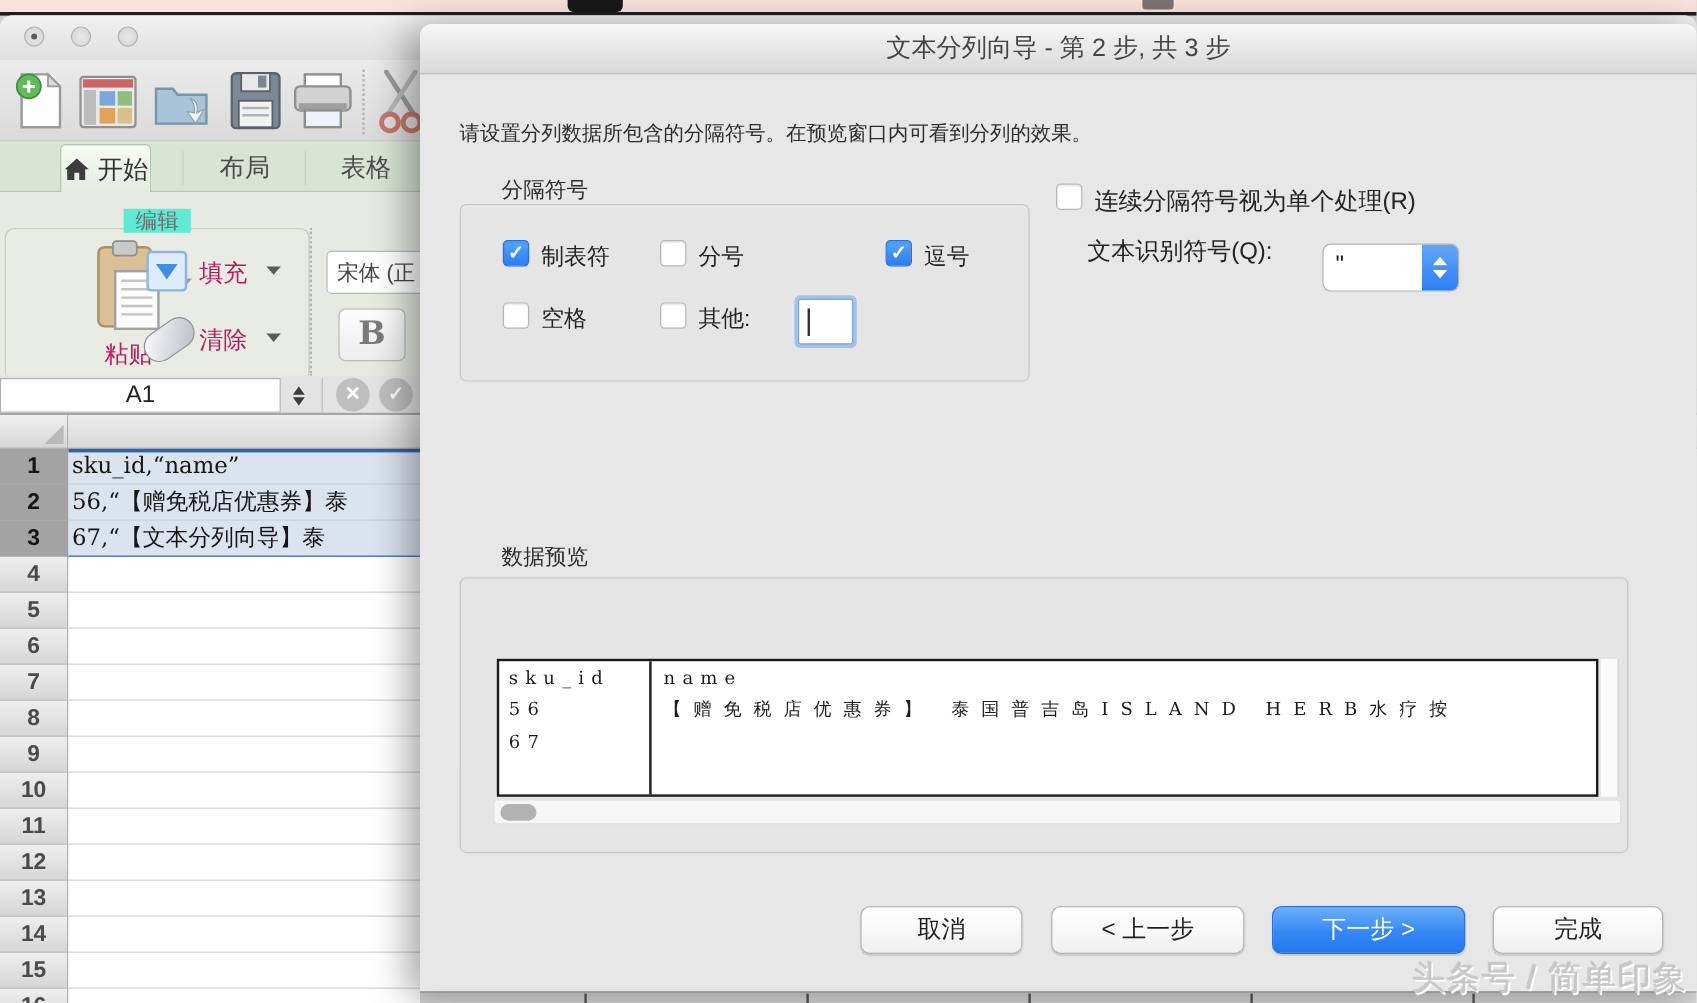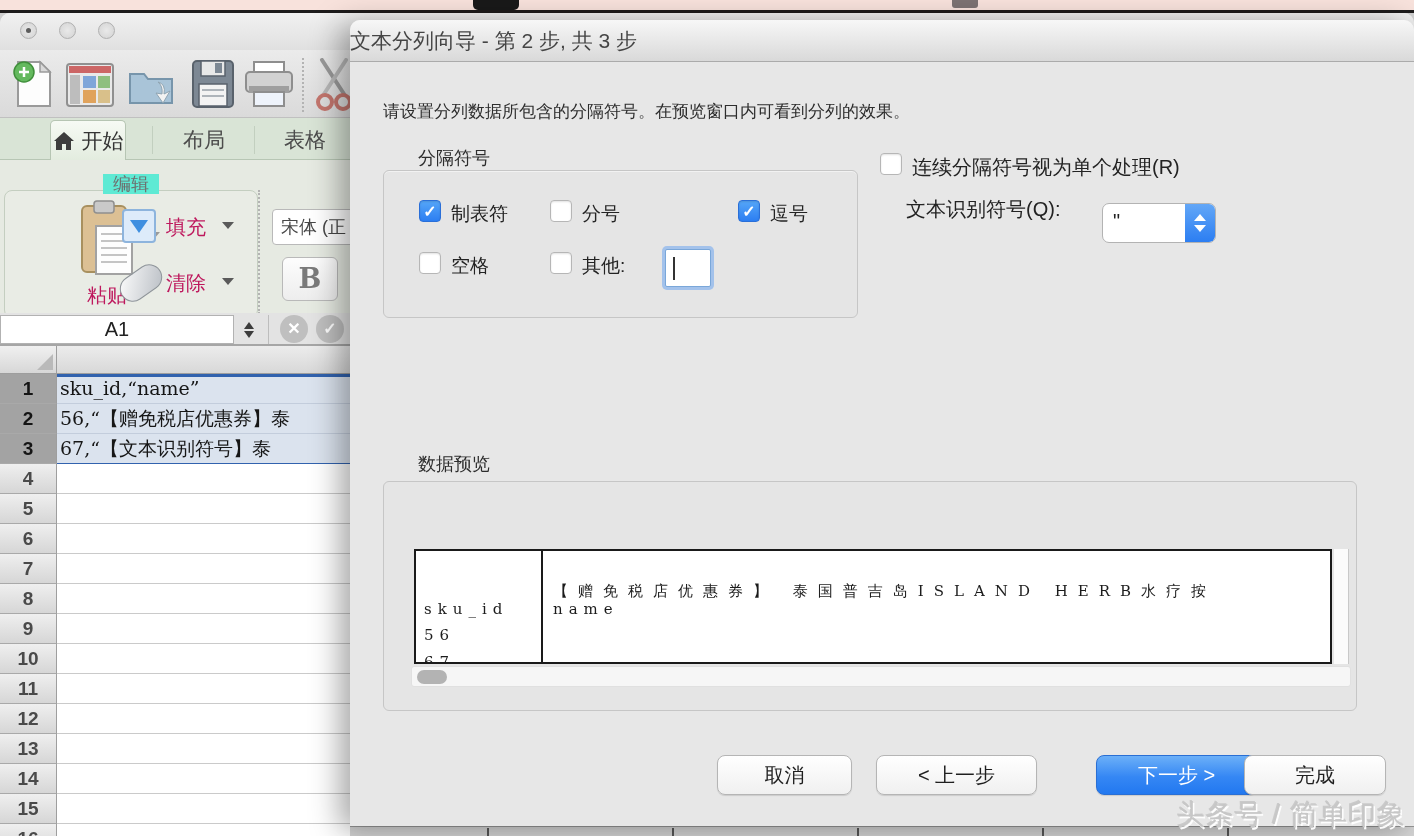--- a/index.html
+++ b/index.html
@@ -55,51 +55,51 @@
   .sel-frame { left:57px; top:28px; width:294px; height:92px; border-top:3px solid #3162ae; border-bottom:3px solid #3162ae; pointer-events:none; }
 
   
   .bot-strip { left:350px; top:826px; width:1064px; height:10px; background:#d6d6d6; border-top:1px solid #9a9a9a; }
   .bot-tick { top:1px; width:2px; height:9px; background:#585858; }
 
   
   #dlg { left:350px; top:20px; width:1064px; height:806px; background:#e7e7e7; border-radius:10px 10px 0 0;
          box-shadow:-10px 4px 30px rgba(0,0,0,.35); }
   .dlg-titlebar { left:0; top:0; width:1064px; height:42px; background:linear-gradient(#f7f7f7,#d9d9d9); border-bottom:1px solid #ababab; border-radius:10px 10px 0 0; }
-  .dlg-title { width:100%; font-size:21px; color:#454545; line-height:42px; }
+  .dlg-title { width:100%; text-align:center; font-size:21px; color:#454545; line-height:42px; }
   .dlg-instr { left:33px; top:80px; font-size:17px; color:#2d2d2d; }
   .sec-label { font-size:18px; color:#2d2d2d; }
   .group-box { border:1px solid #c6c6c6; border-radius:6px; background:#e5e5e5; box-shadow:inset 0 1px 0 #f2f2f2; }
   .cb { width:22px; height:22px; border-radius:4px; background:#fff; border:1.5px solid #b6b6b6; box-shadow:inset 0 1px 2px rgba(0,0,0,.12); }
   .cb.on { background:linear-gradient(#55a6f8,#2c7ef2); border:1px solid #2a6fd8; color:#fff; font-size:16px; font-weight:bold; text-align:center; line-height:22px; }
   .cb-label { font-size:19px; color:#232323; font-weight:500; }
   .other-input { width:46px; height:38px; background:#fff; border:1px solid #7aa7d9; border-radius:2px; box-shadow:0 0 0 3px rgba(110,165,240,.55); }
   .caret { position:absolute; left:7px; top:7px; width:2px; height:23px; background:#333; }
   .combo { width:114px; height:40px; background:#fff; border:1px solid #b3b3b3; border-radius:7px; }
   .combo-val { position:absolute; left:10px; top:6px; font-size:20px; color:#222; }
   .combo-stepper { position:absolute; right:0; top:0; width:30px; height:38px; background:linear-gradient(#63a7f7,#2c7ef2); border-radius:0 6px 6px 0;
                    display:flex; flex-direction:column; align-items:center; justify-content:center; gap:4px; }
   .chev-u { width:0;height:0;border-left:6px solid transparent;border-right:6px solid transparent;border-bottom:7px solid #fff; }
   .chev-d { width:0;height:0;border-left:6px solid transparent;border-right:6px solid transparent;border-top:7px solid #fff; }
 
   
   .pv-box { left:33px; top:461px; width:974px; height:230px; border:1px solid #c6c6c6; border-radius:6px; background:#e5e5e5; }
   .pv-table { position:absolute; left:30px; top:67px; width:918px; height:115px; background:#fff; border:2px solid #1a1a1a; overflow:hidden; }
   .pv-col1 { position:absolute; left:0; top:0; width:127px; height:115px; border-right:2px solid #1a1a1a; }
   .pv-cell { position:absolute; white-space:nowrap; font-family:"DejaVu Serif",serif; font-size:15px; color:#1c1c1c; }
-  .ls1 { letter-spacing:6px;margin-top:44px; }
+  .ls1 { letter-spacing:6px; }
   .ls2 { letter-spacing:10px; }
   .pv-vstrip { position:absolute; left:950px; top:67px; width:15px; height:115px; background:#fbfbfb; border-right:1px solid #c9c9c9; }
   .pv-hscroll { position:absolute; left:27px; top:184px; width:940px; height:21px; background:#f6f6f6; border:1px solid #e0e0e0; border-radius:3px; }
   .pv-thumb { position:absolute; left:5px; top:3px; width:30px; height:14px; background:#b3b3b3; border-radius:7px; }
 
   
   .btn { height:40px; border-radius:8px; background:linear-gradient(#ffffff,#f0f0f0); border:1px solid #b5b5b5;
          font-size:20px; color:#1f1f1f; text-align:center; line-height:38px; box-shadow:0 1px 1px rgba(0,0,0,.12); }
-  .btn.primary { background:linear-gradient(#6cb0f8 0%,#3587f4 55%,#2278f0 100%); border:1px solid #2a6fd4; color:#fff;margin-left:36px; }
+  .btn.primary { background:linear-gradient(#6cb0f8 0%,#3587f4 55%,#2278f0 100%); border:1px solid #2a6fd4; color:#fff; }
 
   .watermark { right:8px; bottom:2px; width:440px; text-align:right; font-size:28px; color:#c7c7c7;
                text-shadow:1.5px 1.5px 0 rgba(255,255,255,.95), -1px -1px 0 rgba(150,150,150,.35); letter-spacing:1px; }
 
   
   .fill-icon { width:34px; height:34px; background:#ddebfa; border:2px solid #8db4dd; border-radius:4px; display:flex; align-items:center; justify-content:center; }
   .fill-arrow { width:0; height:0; border-left:9px solid transparent; border-right:9px solid transparent; border-top:13px solid #3f8fe0; }
   .eraser { width:46px; height:26px; border-radius:13px; background:linear-gradient(135deg,#fdfdfd,#b9bec4); border:1px solid #8e949a; transform:rotate(-35deg); }
 </style>
 </head>
@@ -232,21 +232,21 @@
       <div class="abs corner-cell">
           <div class="corner-tri"></div>
         </div>
       <div class="abs colhead-a"></div>
 
       <div class="abs rowh sel" style="top:28px">1</div>
       <div class="abs rowc sel" style="top:28px">sku_id,“name”</div>
       <div class="abs rowh sel" style="top:58px">2</div>
       <div class="abs rowc sel" style="top:58px">56,“【赠免税店优惠券】泰</div>
       <div class="abs rowh sel" style="top:88px">3</div>
-      <div class="abs rowc sel" style="top:88px">67,“【文本识别符号】泰</div>
+      <div class="abs rowc sel" style="top:88px">67,“【文本分列向导】泰</div>
       <div class="abs sel-frame"></div>
 
       <div class="abs rowh" style="top:118px">4</div>
       <div class="abs rowc" style="top:118px"></div>
       <div class="abs rowh" style="top:148px">5</div>
       <div class="abs rowc" style="top:148px"></div>
       <div class="abs rowh" style="top:178px">6</div>
       <div class="abs rowc" style="top:178px"></div>
       <div class="abs rowh" style="top:208px">7</div>
       <div class="abs rowc" style="top:208px"></div>

